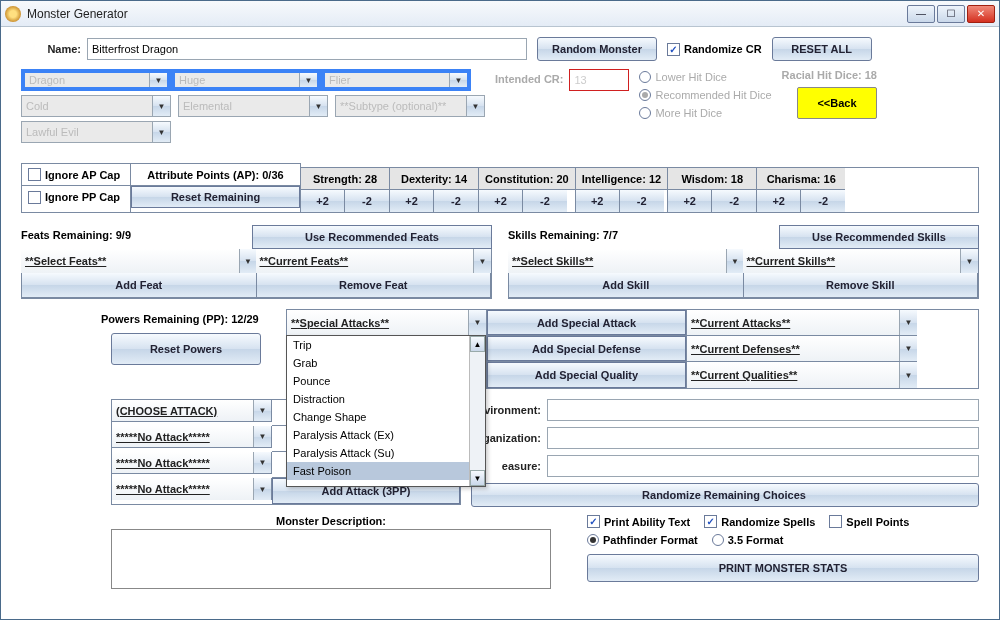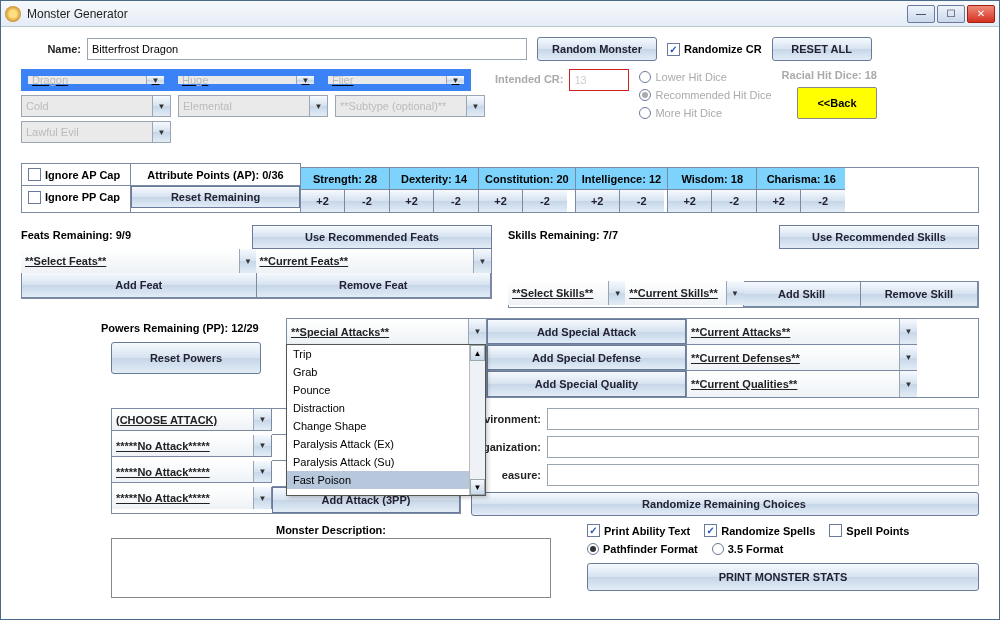--- a/index.html
+++ b/index.html
@@ -18,25 +18,25 @@
   input.text { height: 22px; border: 1px solid #9aa6b2; padding: 2px 4px; background:#fff; }
   .btn { height: 24px; border: 1px solid #6a7a9a; background: linear-gradient(#f6fafe,#d6e2f0 50%,#c6d6e8 51%,#e2ecf6); border-radius: 3px; padding: 0 10px; display:flex; align-items:center; justify-content:center; font-weight:bold; color:#223; cursor:pointer; }
   .btn.flat { border-radius:0; }
   .checkbox { display:inline-flex; align-items:center; gap:4px; font-weight:bold; }
   .checkbox .box { width:13px; height:13px; border:1px solid #6a7a9a; background:#fff; display:flex; align-items:center; justify-content:center; font-size:10px; color:#2050c0; }
   .dropdown { height:22px; border:1px solid #9aa6b2; background:linear-gradient(#fff,#eef2f6); display:flex; align-items:center; position:relative; }
   .dropdown .dtext { flex:1; padding:0 4px; color:#888; }
   .dropdown .darrow { width:18px; height:100%; border-left:1px solid #9aa6b2; background:linear-gradient(#f6fafe,#d6e2f0 50%,#c6d6e8 51%,#e2ecf6); display:flex; align-items:center; justify-content:center; font-size:8px; color:#333;}
   .dropdown.disabled { background:#eaeaea; }
   .dropdown.disabled .dtext { color:#bbb; }
-  .dropdown.redborder { border:7px solid #3b82f6;text-decoration:underline; }
+  .dropdown.redborder { border:4px solid #3b82f6; }
   .dropdown.darktext .dtext { color:#222; font-weight:bold;text-decoration:underline; }
   .statTable { display:flex; border:1px solid #7a8aa2; margin-top:4px; }
   .statCell { border-right:1px solid #7a8aa2; display:flex; flex-direction:column; }
-  .statHead { height:22px; display:flex; align-items:center; justify-content:center; font-weight:bold; background:#7dd3fc; border-bottom:1px solid #7a8aa2; padding:0 6px; white-space:nowrap; }
+  .statHead { height:22px; display:flex; align-items:center; justify-content:center; font-weight:bold; background:#e5e5e5; border-bottom:1px solid #7a8aa2; padding:0 6px; white-space:nowrap; }
   .statBtns { display:flex; }
   .statBtns .btn { width:44px; border-radius:0; border:0; border-right:1px solid #7a8aa2; height:22px;}
   .leftCol { display:flex; flex-direction:column; border:1px solid #7a8aa2; margin-right:0;}
   .leftCol .cell { height:22px; border-bottom:1px solid #7a8aa2; display:flex; align-items:center; padding:0 6px; background:#fff;}
   .leftCol .cell:last-child{border-bottom:0;}
   .dualgrid { display:grid; grid-template-columns: 1fr 1fr; border:1px solid #7a8aa2; }
   .dualgrid > div { border:1px solid #7a8aa2; margin:-1px 0 0 -1px; }
   .dualgrid .btn { border-radius:0; border:0; height:24px;}
   .radio { display:inline-flex; align-items:center; gap:4px; }
   .radio .circ { width:12px; height:12px; border:1px solid #6a7a9a; border-radius:50%; display:flex; align-items:center; justify-content:center; background:#fff;}
@@ -235,21 +235,21 @@
           <div>
               <div class="btn flat" style="width:100%;">Remove Feat</div>
             </div>
         </div>
       </div>
       <div style="flex:1;">
         <div style="display:flex;">
           <div style="flex:1; font-weight:bold; padding:4px 0;">Skills Remaining: 7/7</div>
           <div class="btn" style="width:200px; border-radius:0;">Use Recommended Skills</div>
         </div>
-        <div class="dualgrid" style="grid-template-columns:1fr 1fr 1fr 1fr;margin-top:32px;">
+        <div class="dualgrid" style="grid-template-columns:1fr 1fr;">
           <div class="dropdown darktext" style="border:0; height:24px;">
               <span class="dtext">**Select Skills**</span>
               <span class="darrow">▼</span>
             </div>
           <div class="dropdown darktext" style="border:0; height:24px;">
               <span class="dtext">**Current Skills**</span>
               <span class="darrow">▼</span>
             </div>
           <div>
               <div class="btn flat" style="width:100%;">Add Skill</div>

